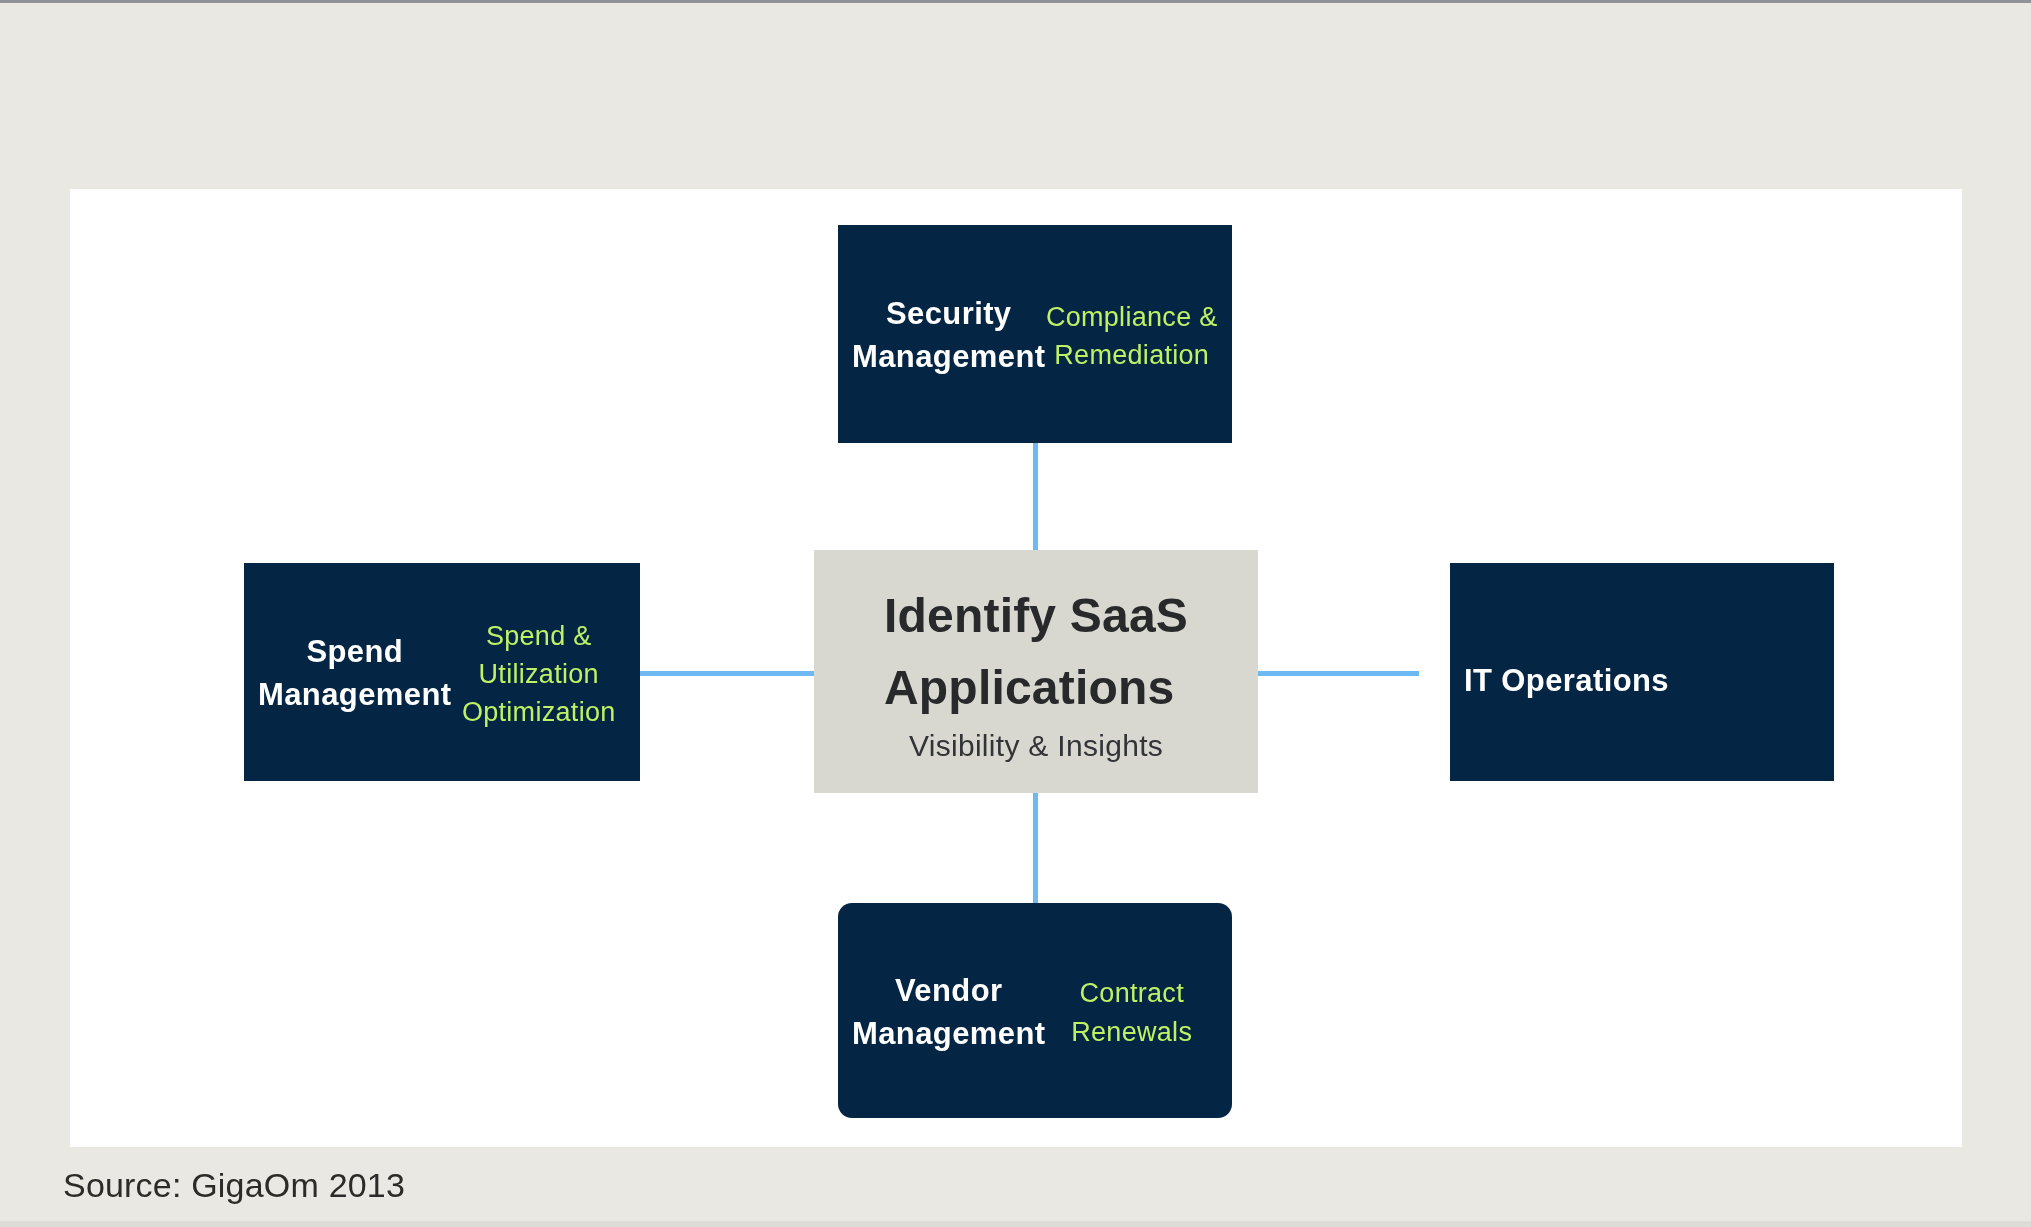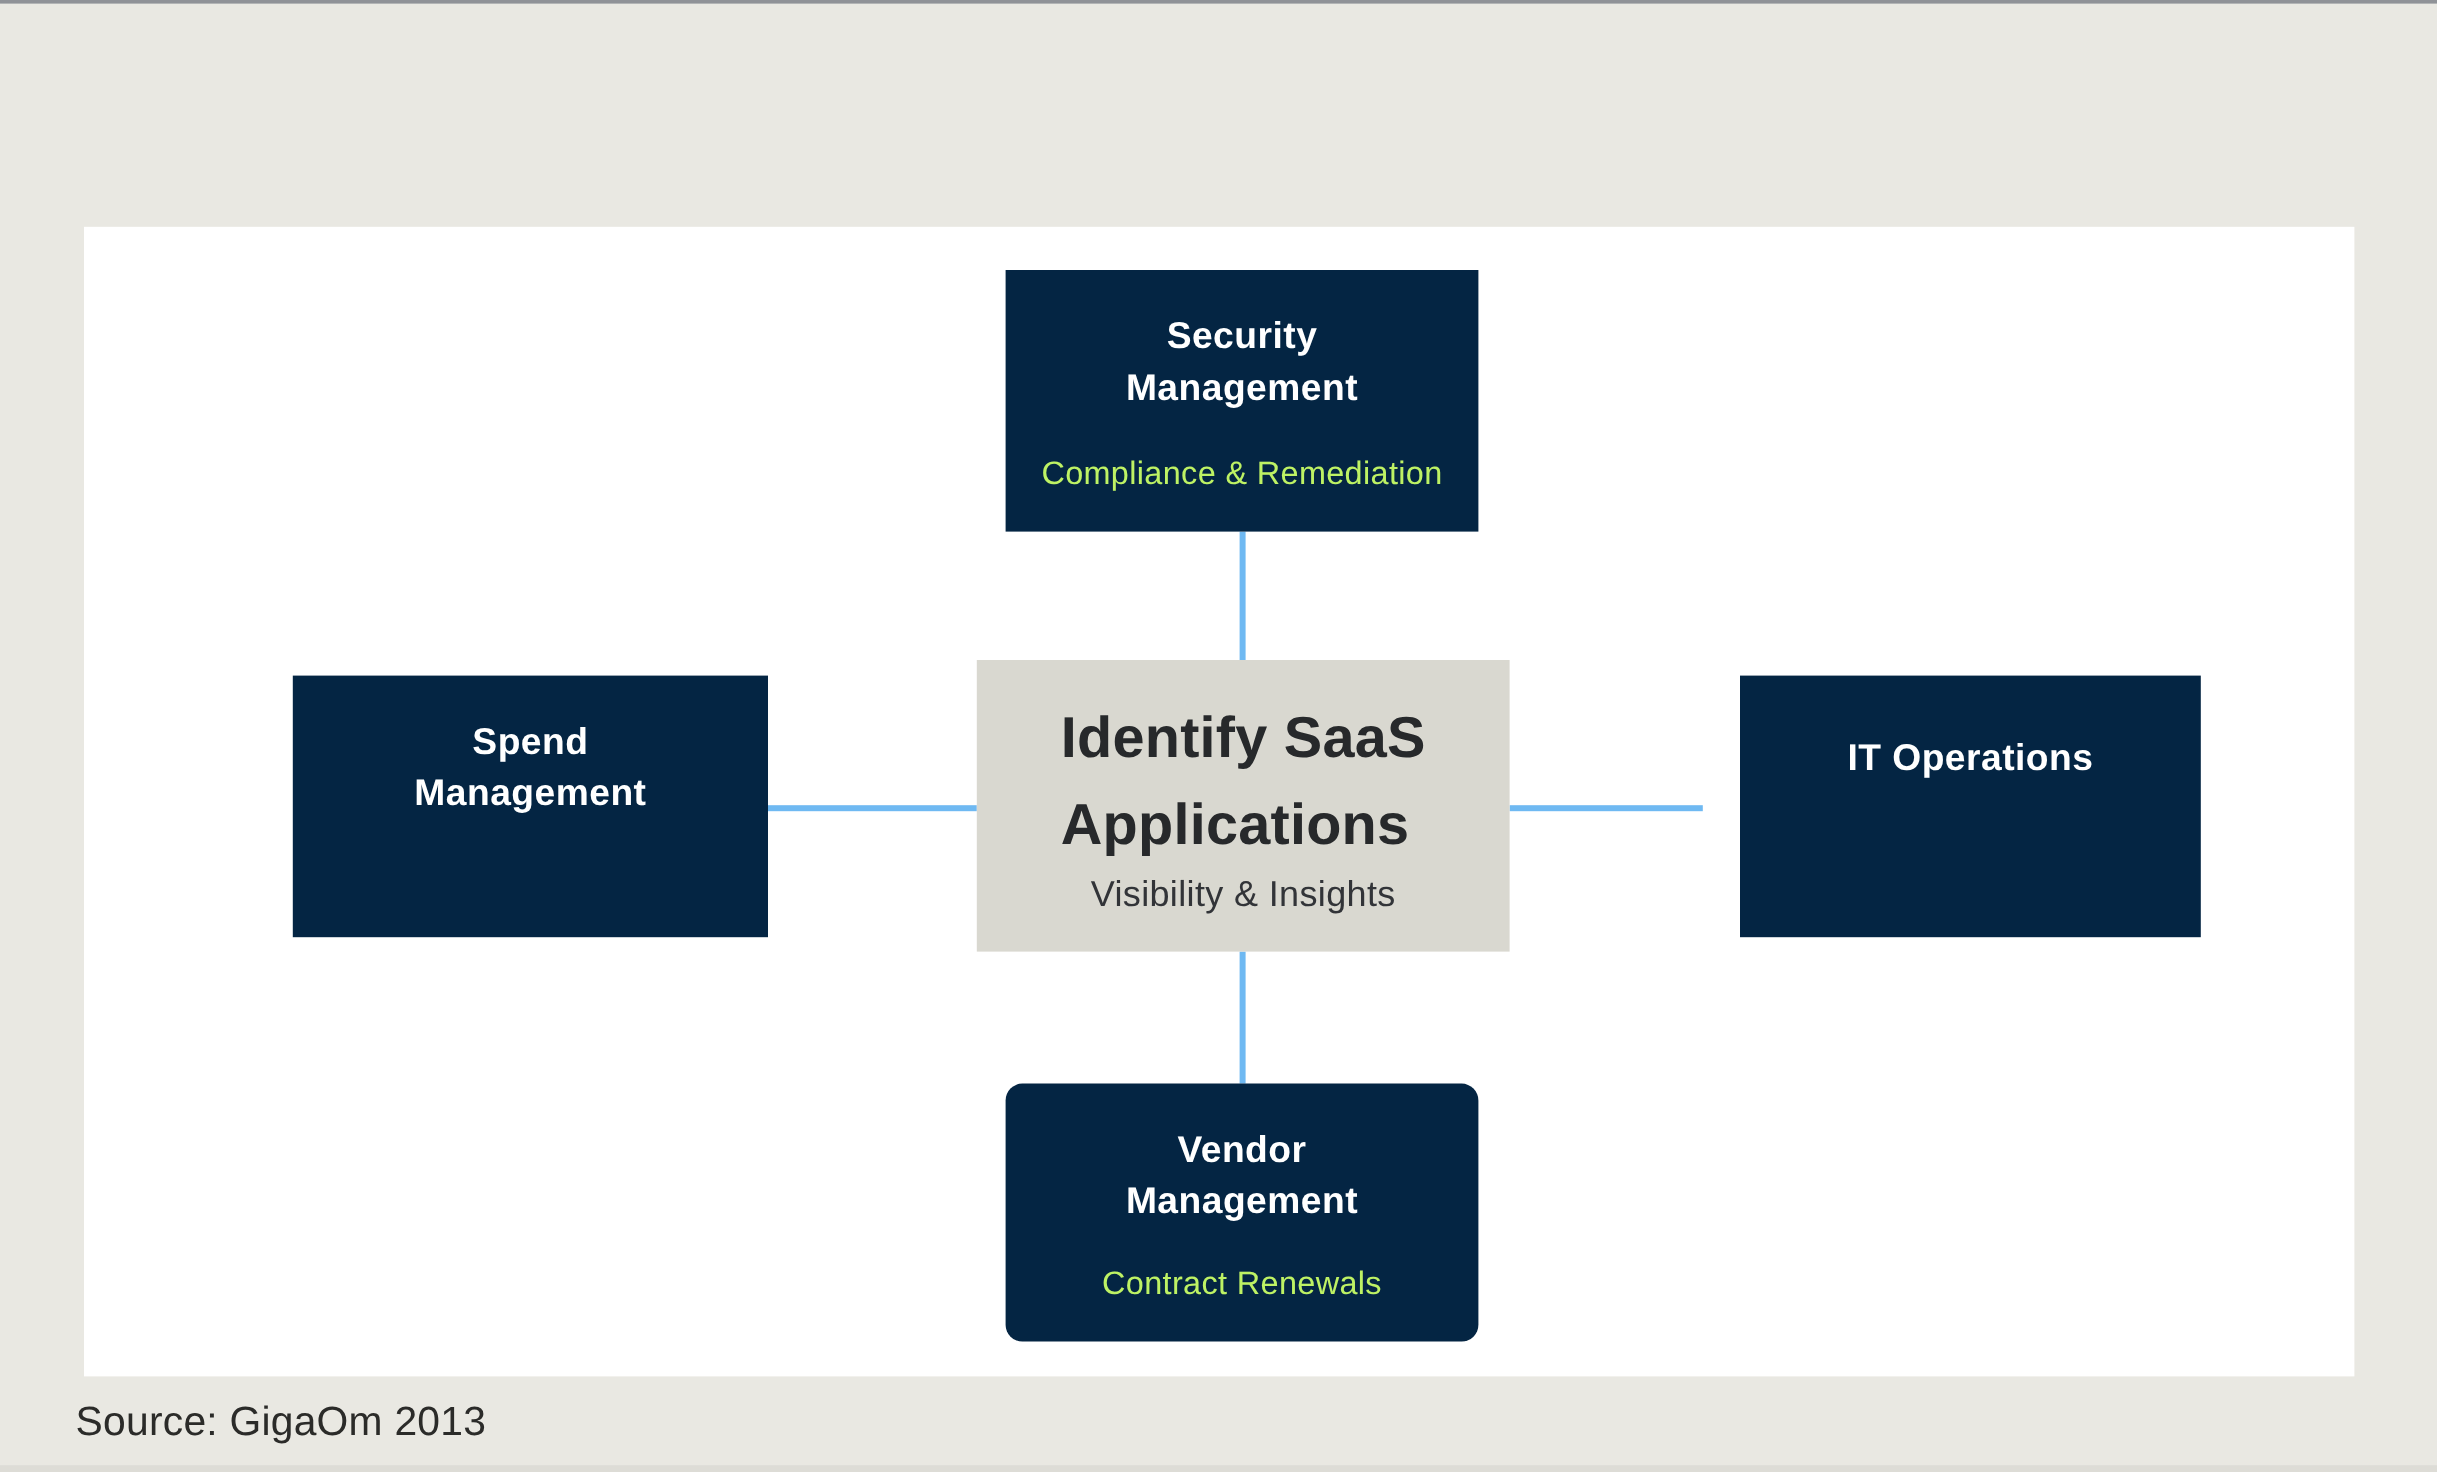--- a/index.html
+++ b/index.html
@@ -73,21 +73,21 @@
   .conn-v-top    { left: 1033px; top: 443px; width: 5px;  height: 107px; }
   .conn-v-bottom { left: 1033px; top: 793px; width: 5px;  height: 110px; }
   .conn-h-left   { left: 640px;  top: 671px; width: 174px; height: 5px; }
   .conn-h-right  { left: 1258px; top: 671px; width: 161px; height: 5px; }
   
   .node {
     position: absolute;
     background: #042543;
     color: #FFFFFF;
     display: flex;
-    flex-direction: column;
+    flex-direction: row;
     align-items: center;
     justify-content: space-between;
     text-align: center;
     box-sizing: border-box;
     padding: 34px 14px 30px 14px;
   }
   .node-security { left: 838px;  top: 225px; width: 394px; height: 218px; }
   .node-spend    { left: 244px;  top: 563px; width: 396px; height: 218px; }
   .node-itops    { left: 1419px; top: 563px; width: 384px; height: 218px; padding-top: 48px; margin-left: 31px; }
   .node-vendor   { left: 838px;  top: 903px; width: 394px; height: 215px; border-radius: 14px; }
@@ -166,20 +166,22 @@
 
   <div class="node node-security">
     <div class="node-title">Security
 Management</div>
     <div class="node-subtitle">Compliance &amp; Remediation</div>
   </div>
 
   <div class="node node-spend">
     <div class="node-title">Spend
 Management</div>
+    <div class="node-subtitle">Spend &amp;
+Utilization Optimization</div>
   </div>
 
   <div class="node-center">
     <div class="center-title">Identify SaaS
 Applications</div>
     <div class="center-subtitle">Visibility &amp; Insights</div>
   </div>
 
   <div class="node node-itops">
     <div class="node-title">IT Operations</div>

